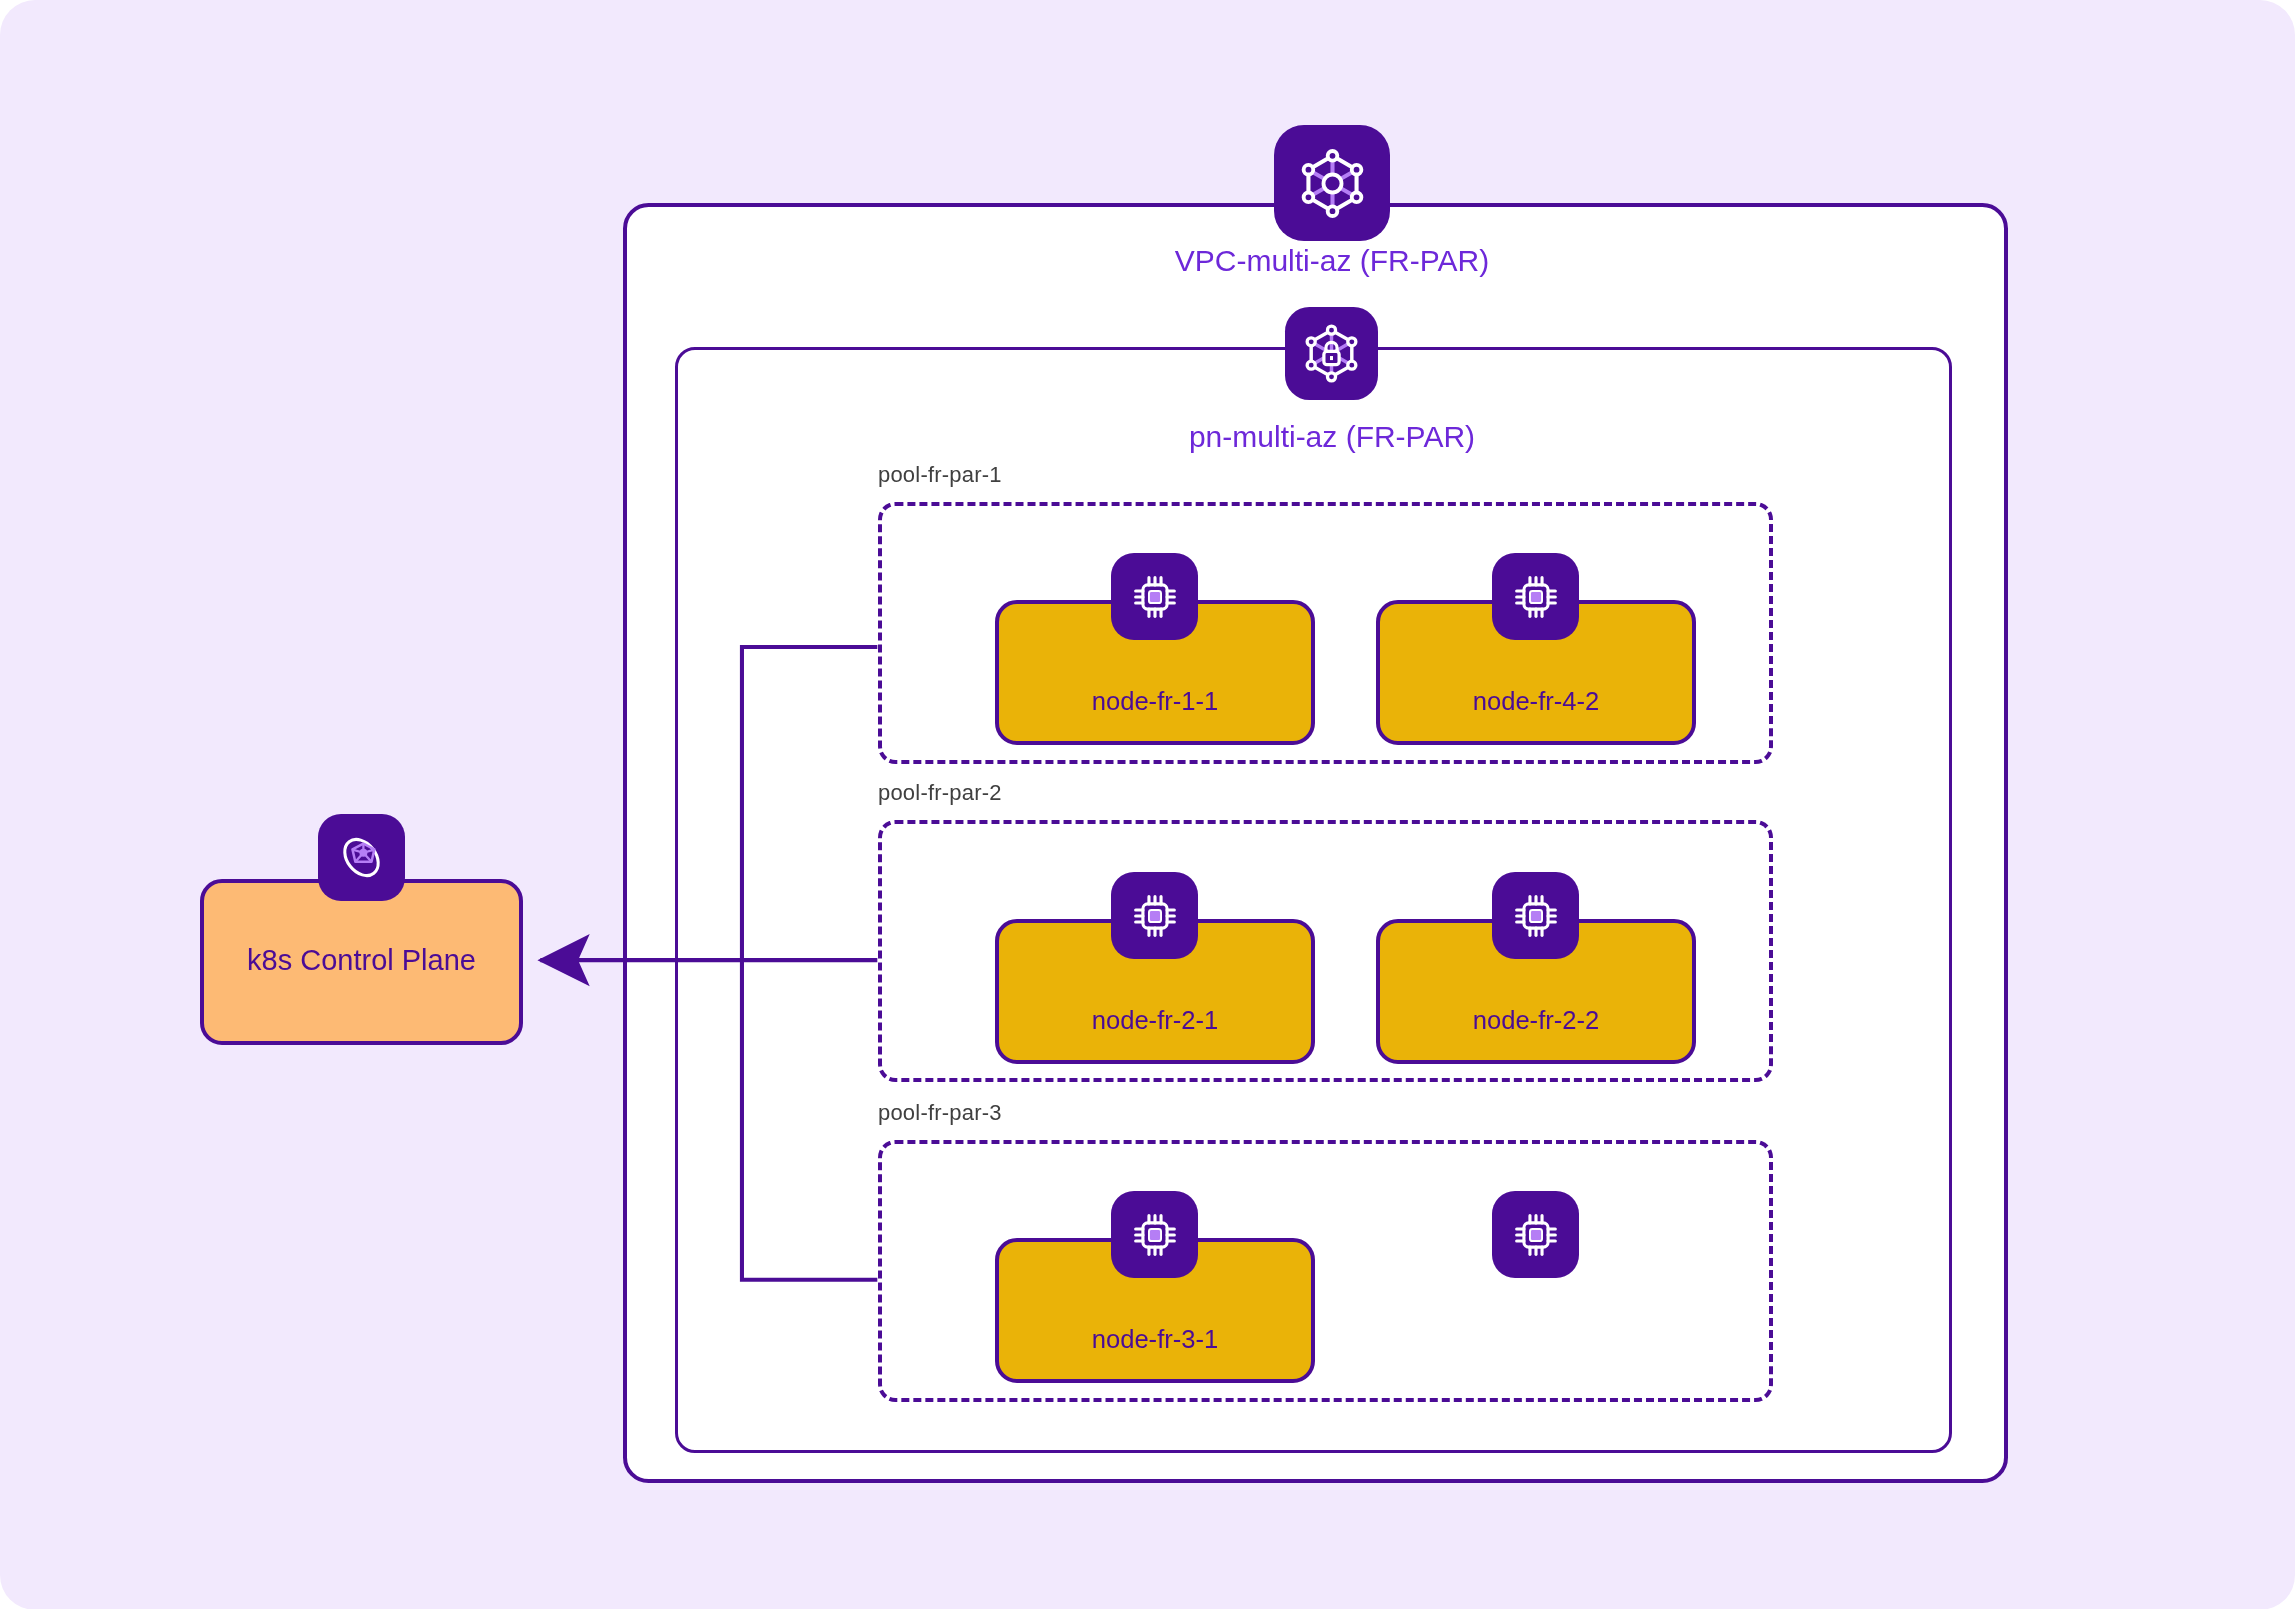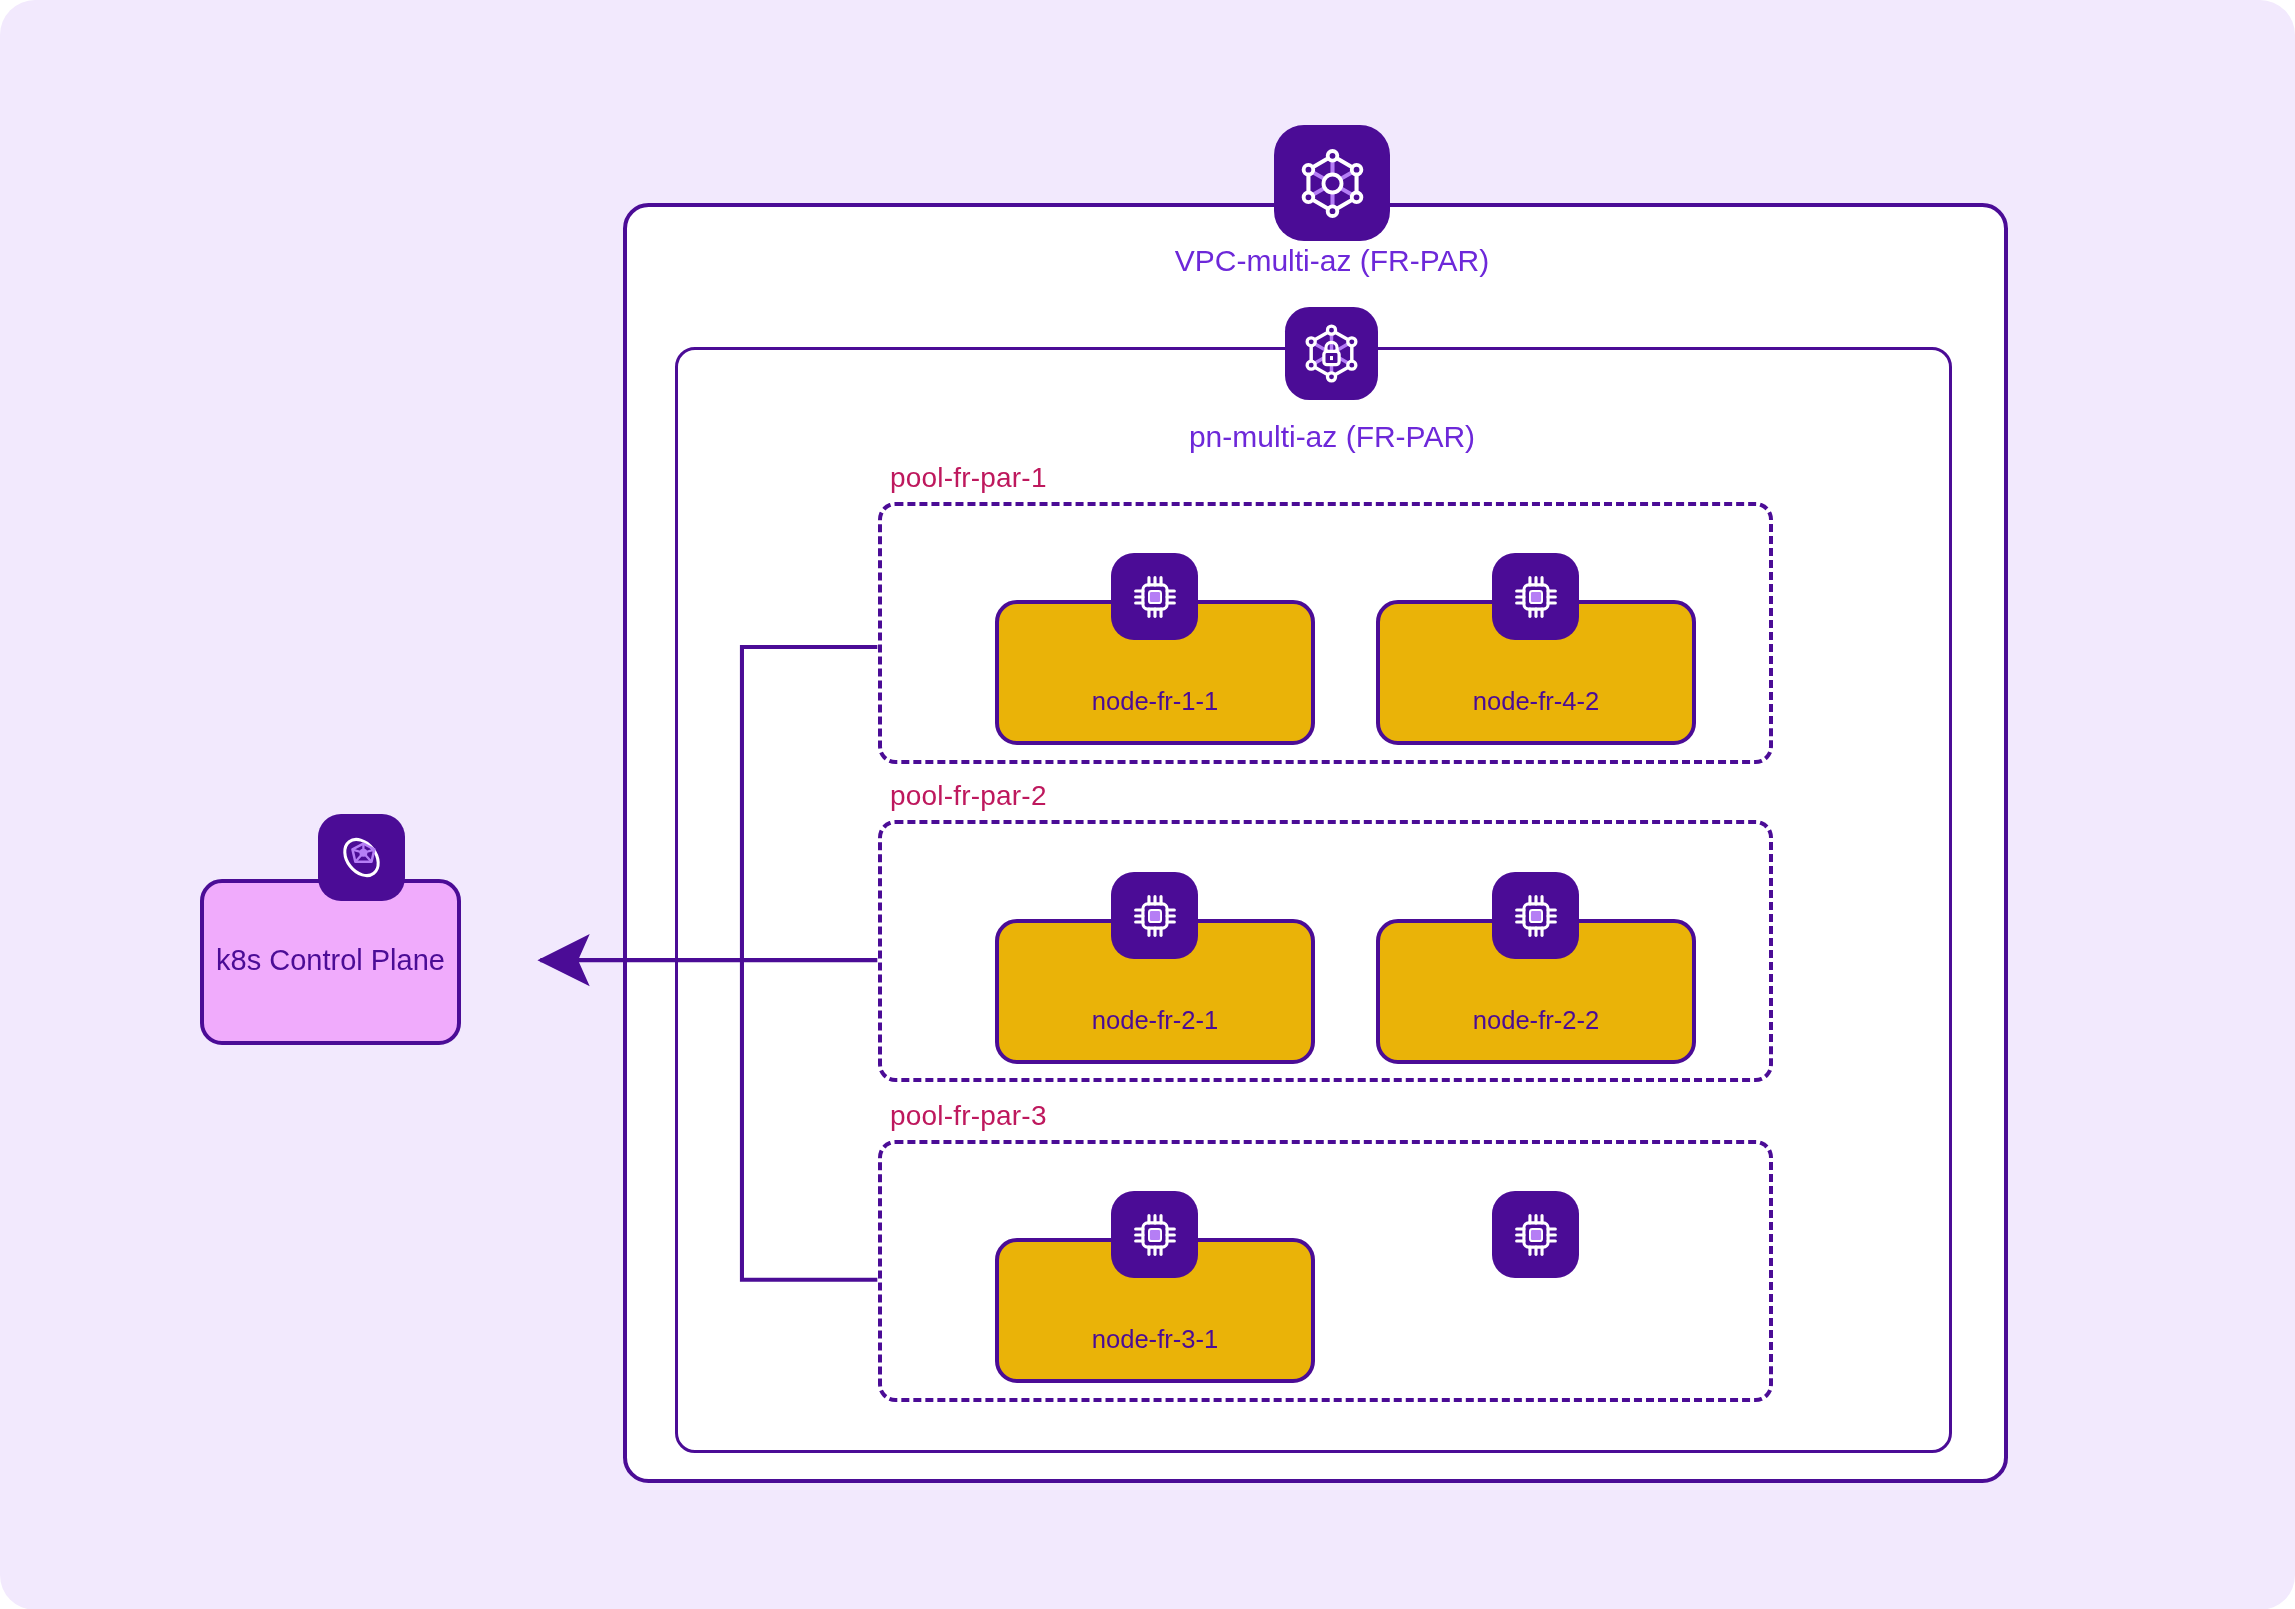--- a/index.html
+++ b/index.html
@@ -34,45 +34,44 @@
     box-sizing:border-box;
   }
   .pool-box{
     width:895px;height:262px;
     border:4.1px dashed #4b0c96;
     border-radius:17.4px;
     box-sizing:border-box;
     background:transparent;
   }
   .pool-label{
-    font-size:28px;
-    color:#be185d;
+    font-size:22px;
+    color:#404040;
     letter-spacing:0.2px;
     white-space:nowrap;
-    margin-left:12px;
   }
   .node-box{
     width:320px;height:145px;
     border:4.1px solid #4b0c96;
     border-radius:22px;
     box-sizing:border-box;
     background:#eab308;
   }
   .node-label{
     position:absolute;
     left:0;right:0;
     top:83px;
     text-align:center;
     font-size:25.6px;
     color:#4b0c96;
     white-space:nowrap;
   }
   .cp-box{
-    left:200px;top:879px;width:261px;height:166px;
-    background:#f0abfc;
+    left:200px;top:879px;width:323px;height:166px;
+    background:#fdba74;
     border:4.1px solid #4b0c96;
     border-radius:22px;
     box-sizing:border-box;
   }
   .cp-label{
     position:absolute;left:0;right:0;top:61px;
     text-align:center;font-size:29px;color:#4b0c96;white-space:nowrap;
   }
 
   

